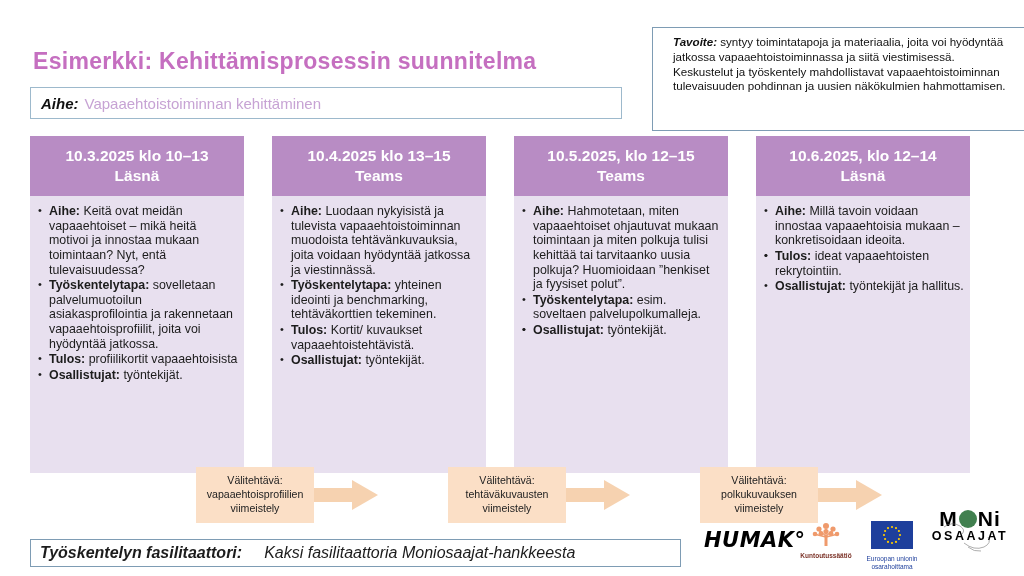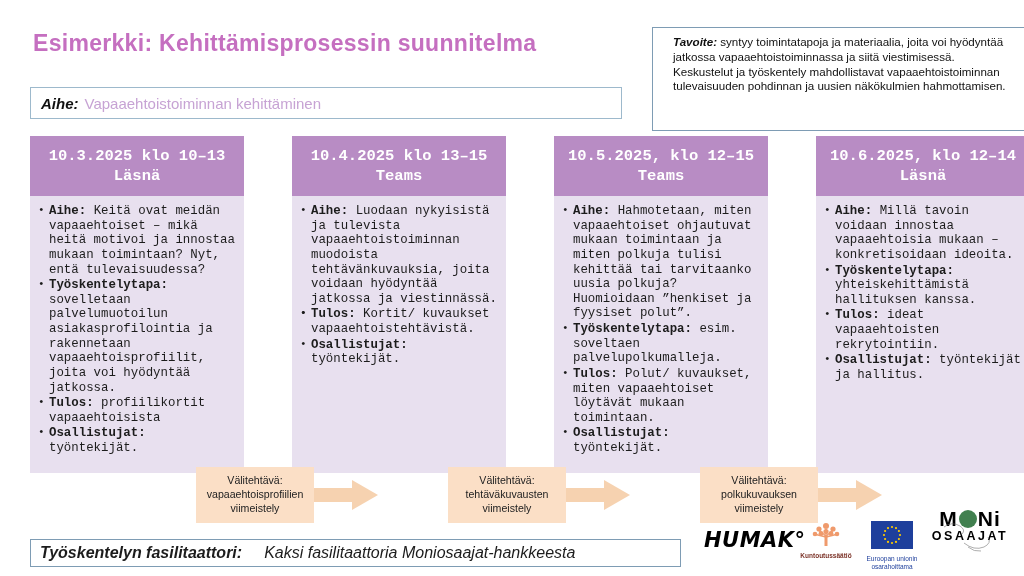--- a/index.html
+++ b/index.html
@@ -5,21 +5,21 @@
   html,body{margin:0;padding:0;}
   body{
     width:1024px;height:576px;position:relative;background:#ffffff;
     font-family:"Liberation Sans","DejaVu Sans",sans-serif;color:#1c1c1c;
     overflow:hidden;
   }
   .abs{position:absolute;}
 
   
   .slide-title{
-    left:33px;top:30px;font-size:23px;font-weight:bold;letter-spacing:.3px;
+    left:33px;top:48px;font-size:23px;font-weight:bold;letter-spacing:.3px;
     color:#c56fc0;
   }
 
   
   .topic-box{
     left:30px;top:87px;width:580px;height:30px;border:1px solid #9db9cc;
     display:flex;align-items:center;padding-left:10px;font-size:15px;
     background:#fff;
   }
   .topic-box .lbl{font-weight:bold;font-style:italic;color:#111;}
@@ -28,21 +28,21 @@
   
   .goal-box{
     left:652px;top:27px;width:340px;height:88px;border:1px solid #7e9cb4;
     padding:7px 20px;font-size:11.6px;line-height:1.28;color:#111;background:#fff;
   }
   .goal-box .lbl{font-weight:bold;font-style:italic;}
 
   
   .cols{
     left:30px;top:136px;width:952px;display:grid;
-    grid-template-columns:repeat(4,214px);column-gap:48px;font-family:Liberation Mono, monospace;
+    grid-template-columns:repeat(4,214px);column-gap:28px;
   }
   .col-header{
     background:#b88cc4;color:#ffffff;height:60px;
     display:flex;flex-direction:column;justify-content:center;align-items:center;
     font-weight:bold;font-size:15.5px;line-height:1.3;text-align:center;
   }
   .col-body{
     background:#e8e0ef;height:269px;padding:8px 6px 0 8px;box-sizing:content-box;
     font-size:12.4px;line-height:1.18;
   }
@@ -120,47 +120,47 @@
     </div>
   </div>
 
   <div class="col">
     <div class="col-header">
       <div>10.4.2025 klo 13–15</div>
       <div>Teams</div>
     </div>
     <div class="col-body">
       <div class="li"><span class="bullet">•</span><span><b>Aihe:</b> <span>Luodaan nykyisistä ja tulevista vapaaehtoistoiminnan muodoista tehtävänkuvauksia, joita voidaan hyödyntää jatkossa ja viestinnässä.</span></span></div>
-      <div class="li"><span class="bullet">•</span></div>
+      <div class="li"><span class="bullet">•</span><span><b>Työskentelytapa:</b> <span>yhteinen ideointi ja benchmarking, tehtäväkorttien tekeminen.</span></span></div>
       <div class="li"><span class="bullet">•</span><span><b>Tulos:</b> <span>Kortit/ kuvaukset vapaaehtoistehtävistä.</span></span></div>
       <div class="li"><span class="bullet">•</span><span><b>Osallistujat:</b> <span>työntekijät.</span></span></div>
     </div>
   </div>
 
   <div class="col">
     <div class="col-header">
       <div>10.5.2025, klo 12–15</div>
       <div>Teams</div>
     </div>
     <div class="col-body">
       <div class="li"><span class="bullet">•</span><span><b>Aihe:</b> <span>Hahmotetaan,  miten vapaaehtoiset ohjautuvat mukaan toimintaan ja miten polkuja tulisi kehittää tai tarvitaanko uusia polkuja? Huomioidaan ”henkiset ja fyysiset polut”.</span></span></div>
       <div class="li"><span class="bullet">•</span><span><b>Työskentelytapa:</b> <span>esim. soveltaen palvelupolkumalleja.</span></span></div>
-      <div class="li"><span class="bullet">•</span><span><b>Tulos:</b> <span>Polut/ kuvaukset, miten vapaaehtoiset löytävät mukaan toimintaan.</span></span></div>
+      <div class="li"><span class="bullet">•</span></div>
       <div class="li"><span class="bullet">•</span><span><b>Osallistujat:</b> <span>työntekijät.</span></span></div>
     </div>
   </div>
 
   <div class="col">
     <div class="col-header">
       <div>10.6.2025, klo 12–14</div>
       <div>Läsnä</div>
     </div>
     <div class="col-body">
       <div class="li"><span class="bullet">•</span><span><b>Aihe:</b> <span> Millä tavoin voidaan innostaa vapaaehtoisia mukaan – konkretisoidaan ideoita.</span></span></div>
-      <div class="li"><span class="bullet">•</span><span><b>Työskentelytapa:</b> <span>yhteiskehittämistä hallituksen kanssa.</span></span></div>
+      <div class="li"><span class="bullet">•</span></div>
       <div class="li"><span class="bullet">•</span><span><b>Tulos:</b> <span>ideat vapaaehtoisten rekrytointiin.</span></span></div>
       <div class="li"><span class="bullet">•</span><span><b>Osallistujat:</b> <span>työntekijät ja hallitus.</span></span></div>
     </div>
   </div>
 </div>
 
 <div class="abs task-wrap" id="task-1">
   <div class="task">Välitehtävä:
 vapaaehtoisprofiilien
 viimeistely</div>

